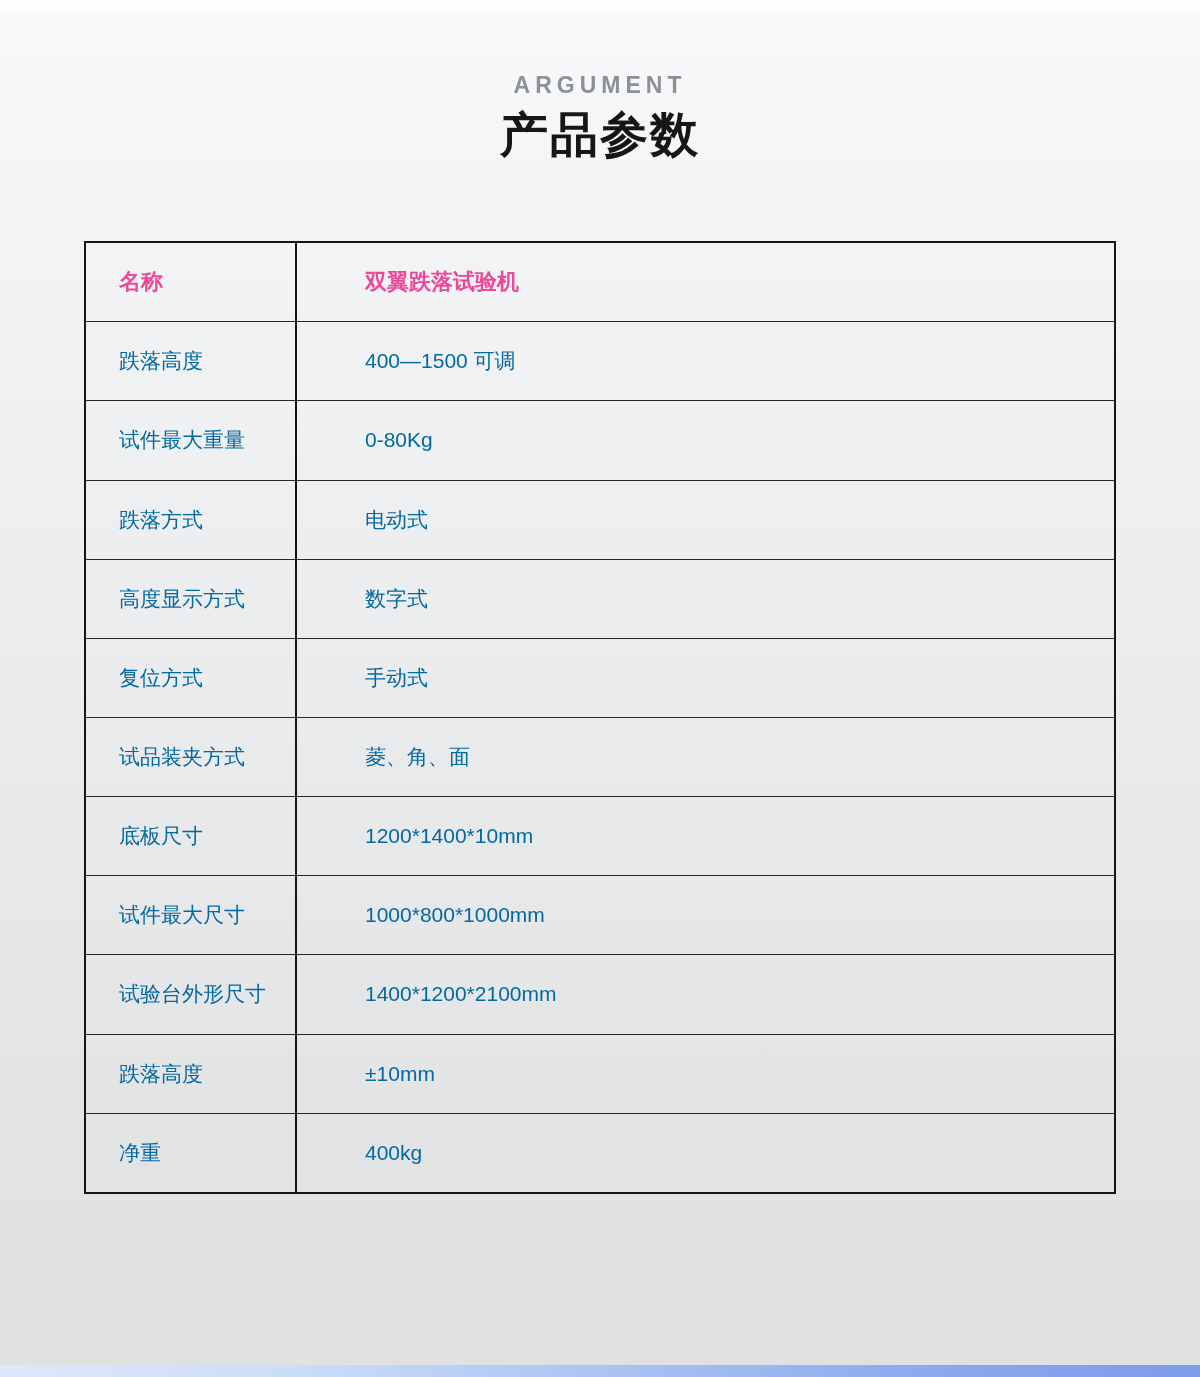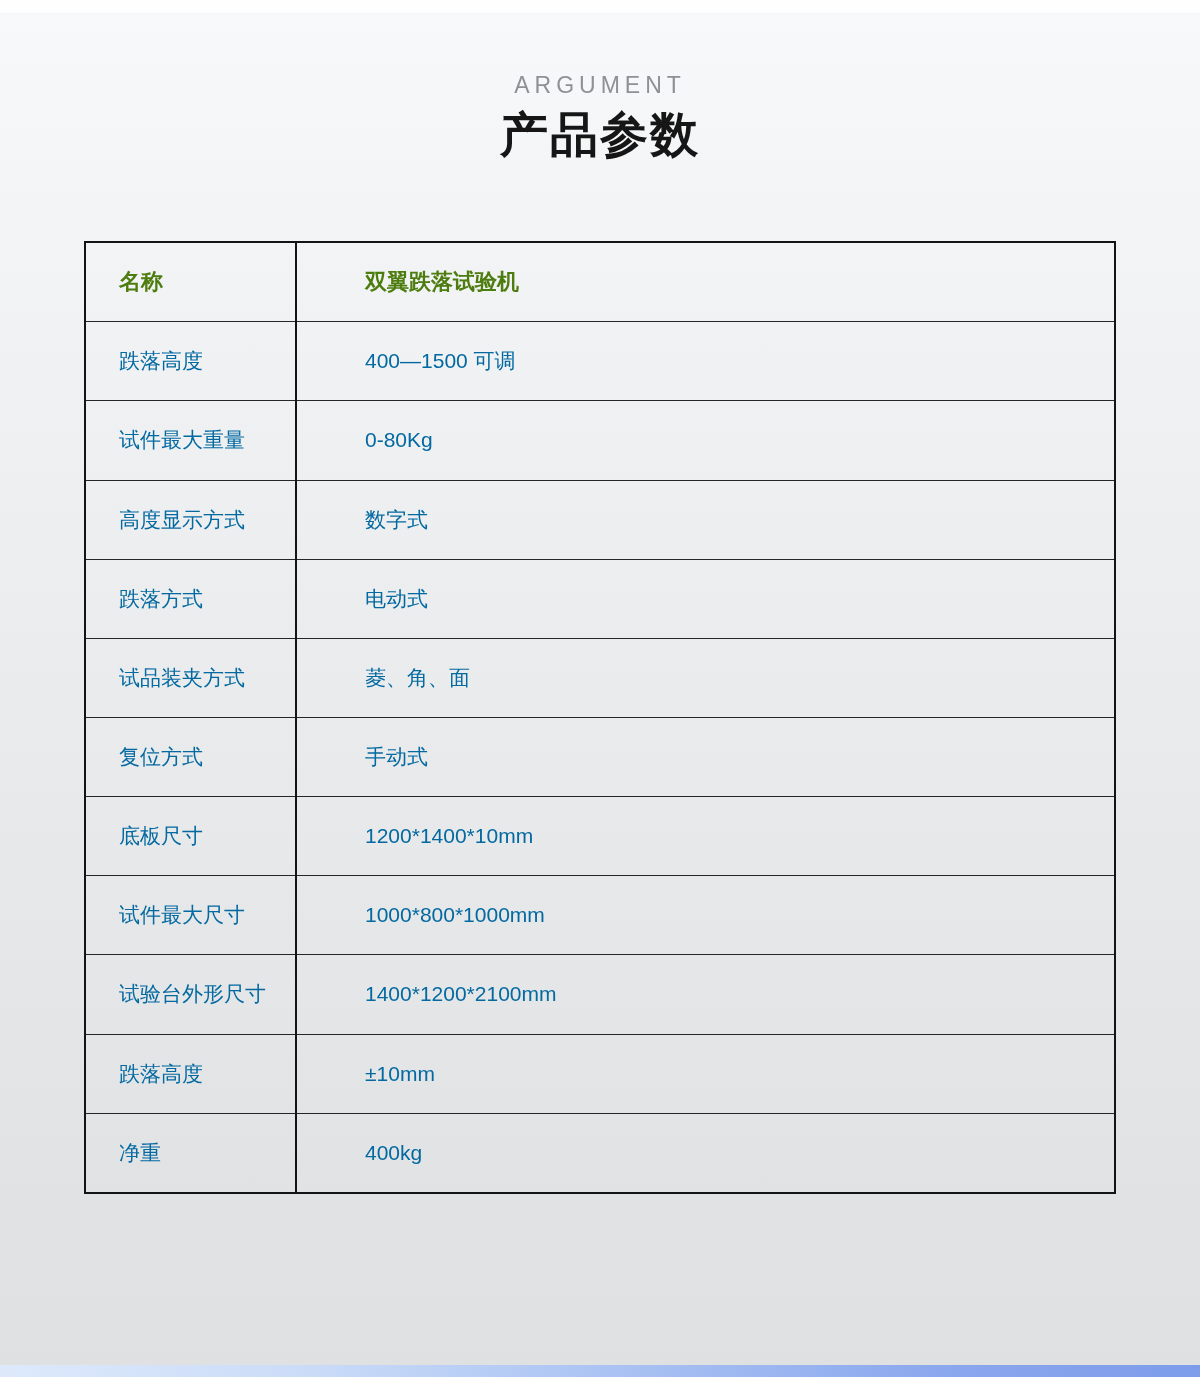--- a/index.html
+++ b/index.html
@@ -22,21 +22,21 @@
   }
   .header {
     position: absolute;
     top: 72px;
     left: 0;
     width: 100%;
     text-align: center;
   }
   .eyebrow {
     font-size: 23px;
-    font-weight: 400;
+    font-weight: 700;
     letter-spacing: 5px;
     color: #8d9095;
     margin: 0 0 10px 0;
   }
   .page-title {
     font-size: 48px;
     font-weight: 700;
     letter-spacing: 2px;
     color: #161616;
     margin: 0;
@@ -63,21 +63,21 @@
   table.spec-table td.label-cell {
     border-right: 2px solid #141414;
     padding-left: 33px;
   }
   table.spec-table td.value-cell {
     padding-left: 68px;
   }
   table.spec-table tr.row-bold td {
     font-weight: 700;
     font-size: 22px;
-    color: #4d7c0f;
+    color: #ec4899;
   }
   .footer-band {
     position: absolute;
     left: 0; right: 0; bottom: 0;
     height: 12px;
     background: linear-gradient(90deg, #dde9fb 0%, #cbdcf8 25%, #a5bff2 55%, #8aa6ed 80%, #7d9cea 100%);
   }
 </style>
 </head>
 <body>
@@ -101,34 +101,34 @@
       </tr>
       <tr>
         <td class="label-cell">跌落高度</td>
         <td class="value-cell">400—1500 可调</td>
       </tr>
       <tr>
         <td class="label-cell">试件最大重量</td>
         <td class="value-cell">0-80Kg</td>
       </tr>
       <tr>
+        <td class="label-cell">跌落方式</td>
+        <td class="value-cell">电动式</td>
+      </tr>
+      <tr>
         <td class="label-cell">高度显示方式</td>
         <td class="value-cell">数字式</td>
       </tr>
       <tr>
-        <td class="label-cell">跌落方式</td>
-        <td class="value-cell">电动式</td>
+        <td class="label-cell">复位方式</td>
+        <td class="value-cell">手动式</td>
       </tr>
       <tr>
         <td class="label-cell">试品装夹方式</td>
         <td class="value-cell">菱、角、面</td>
-      </tr>
-      <tr>
-        <td class="label-cell">复位方式</td>
-        <td class="value-cell">手动式</td>
       </tr>
       <tr>
         <td class="label-cell">底板尺寸</td>
         <td class="value-cell">1200*1400*10mm</td>
       </tr>
       <tr>
         <td class="label-cell">试件最大尺寸</td>
         <td class="value-cell">1000*800*1000mm</td>
       </tr>
       <tr>

